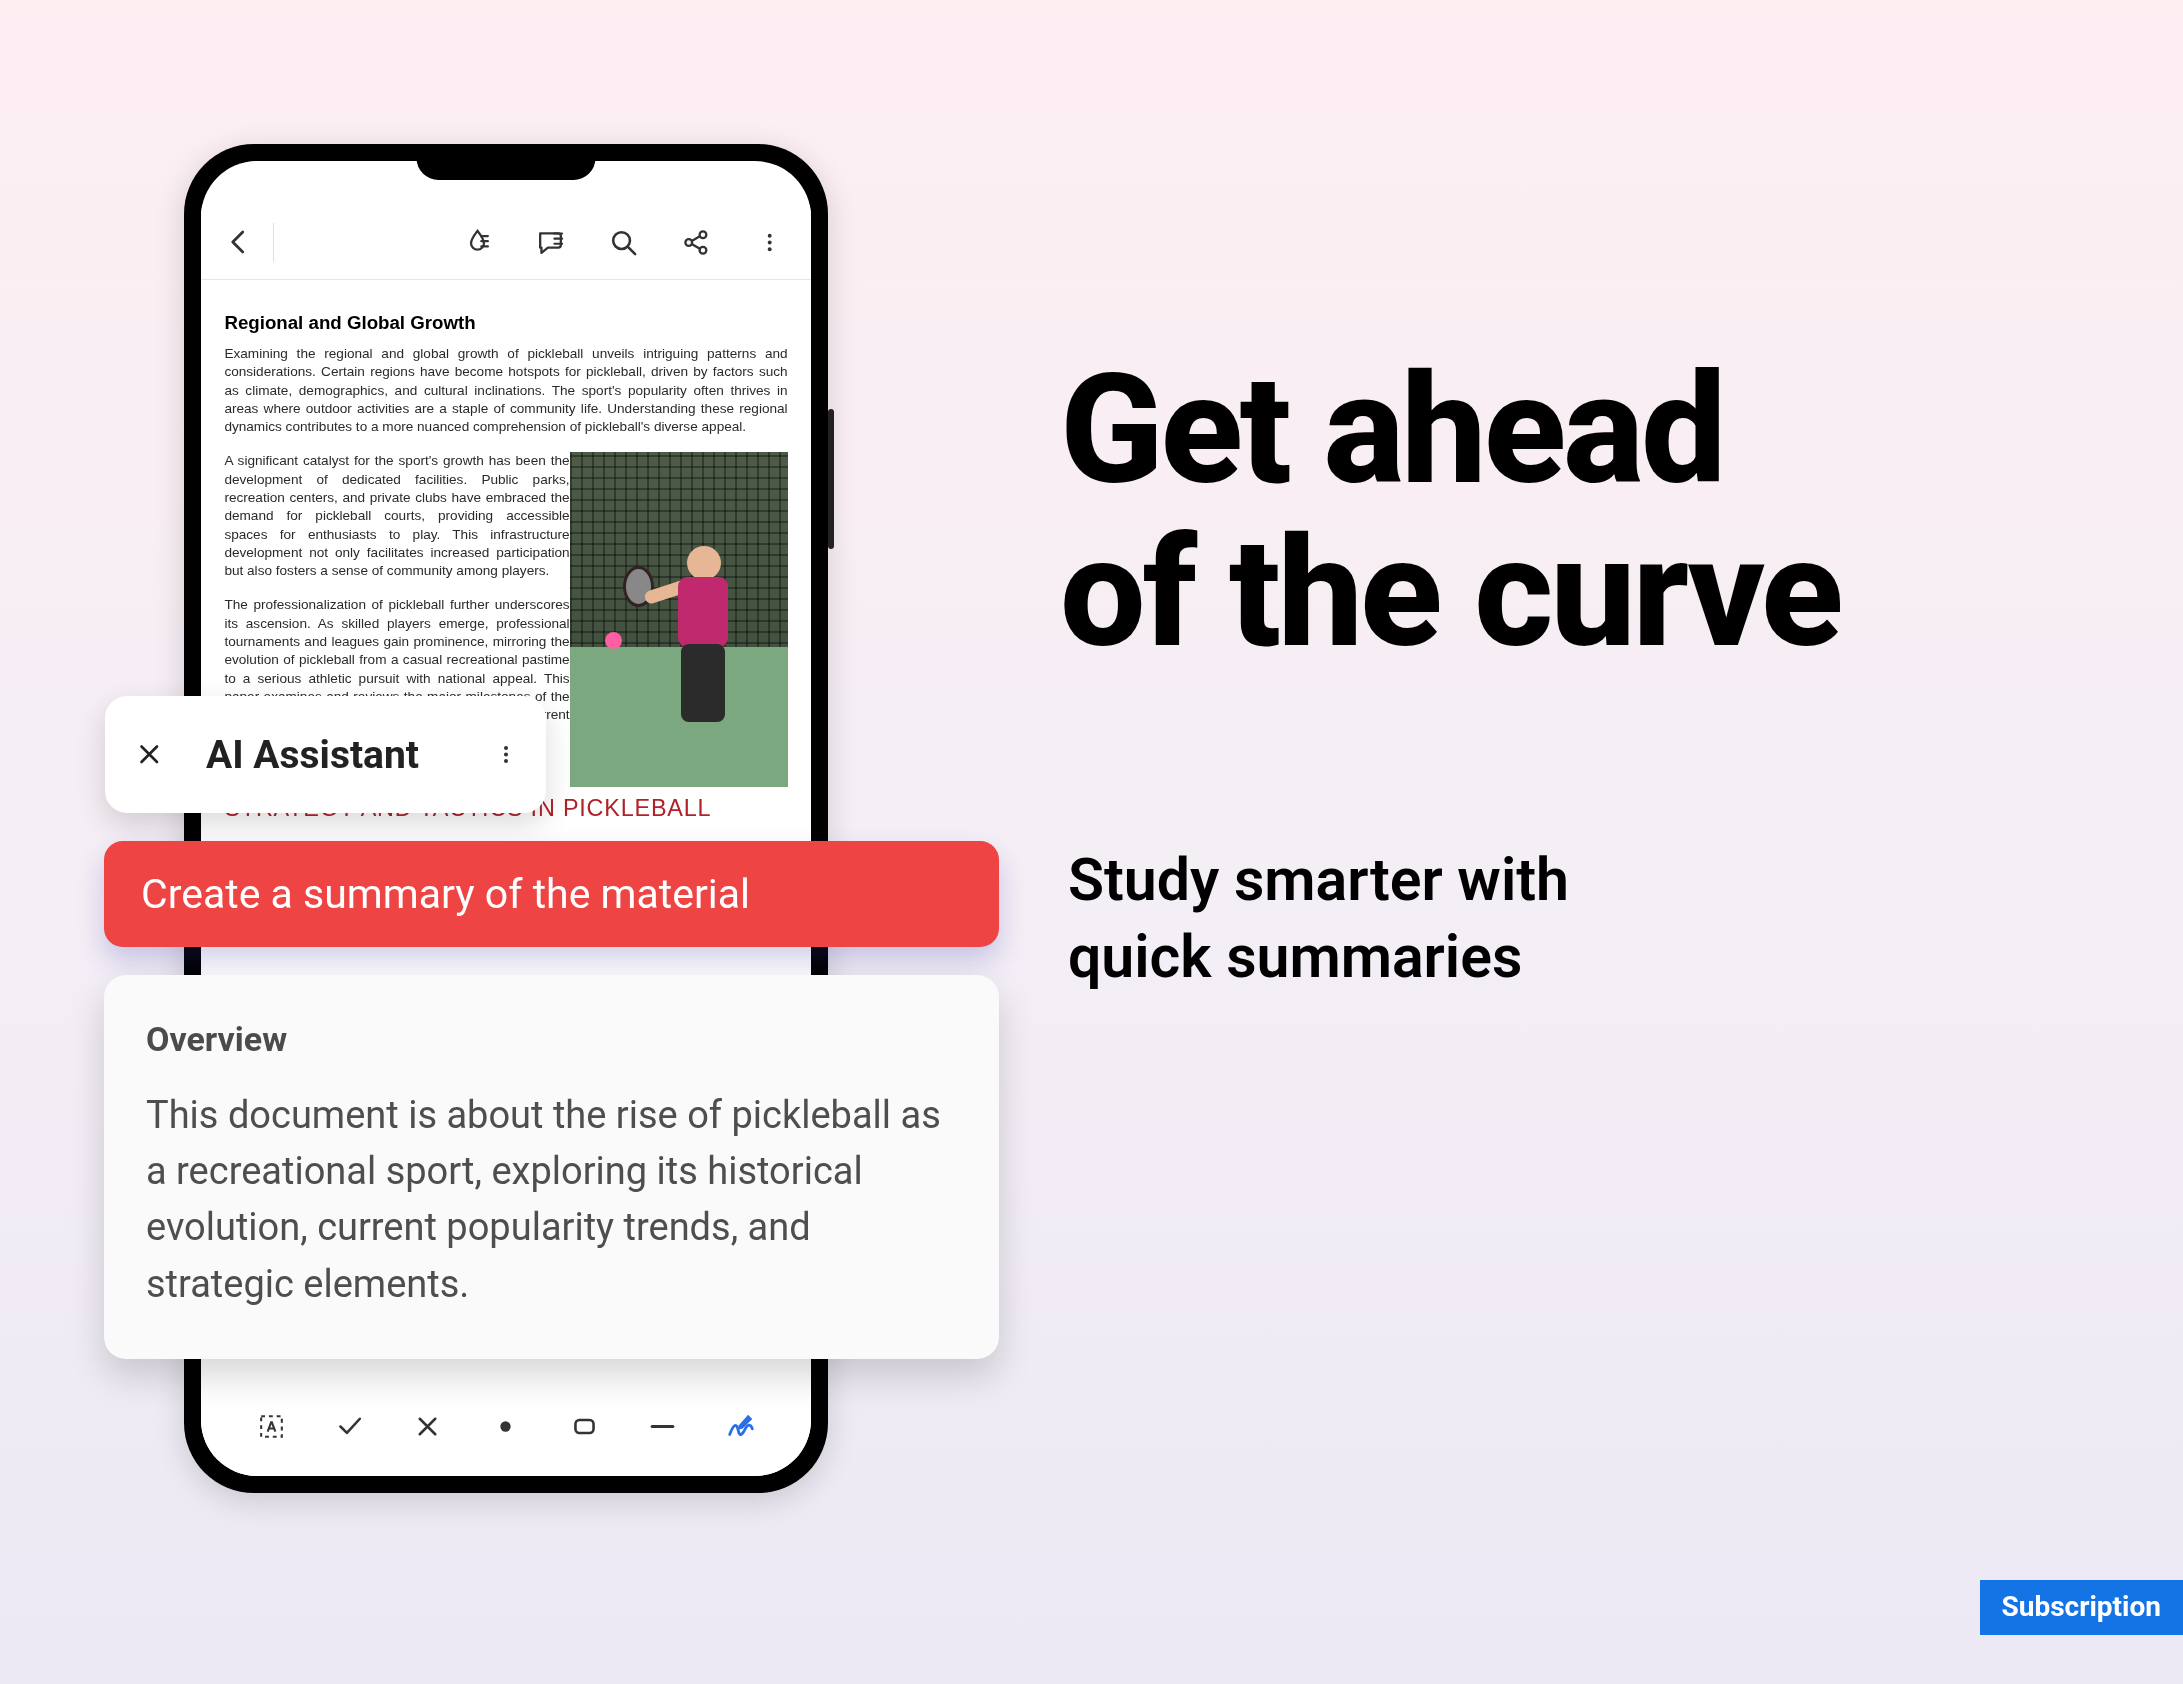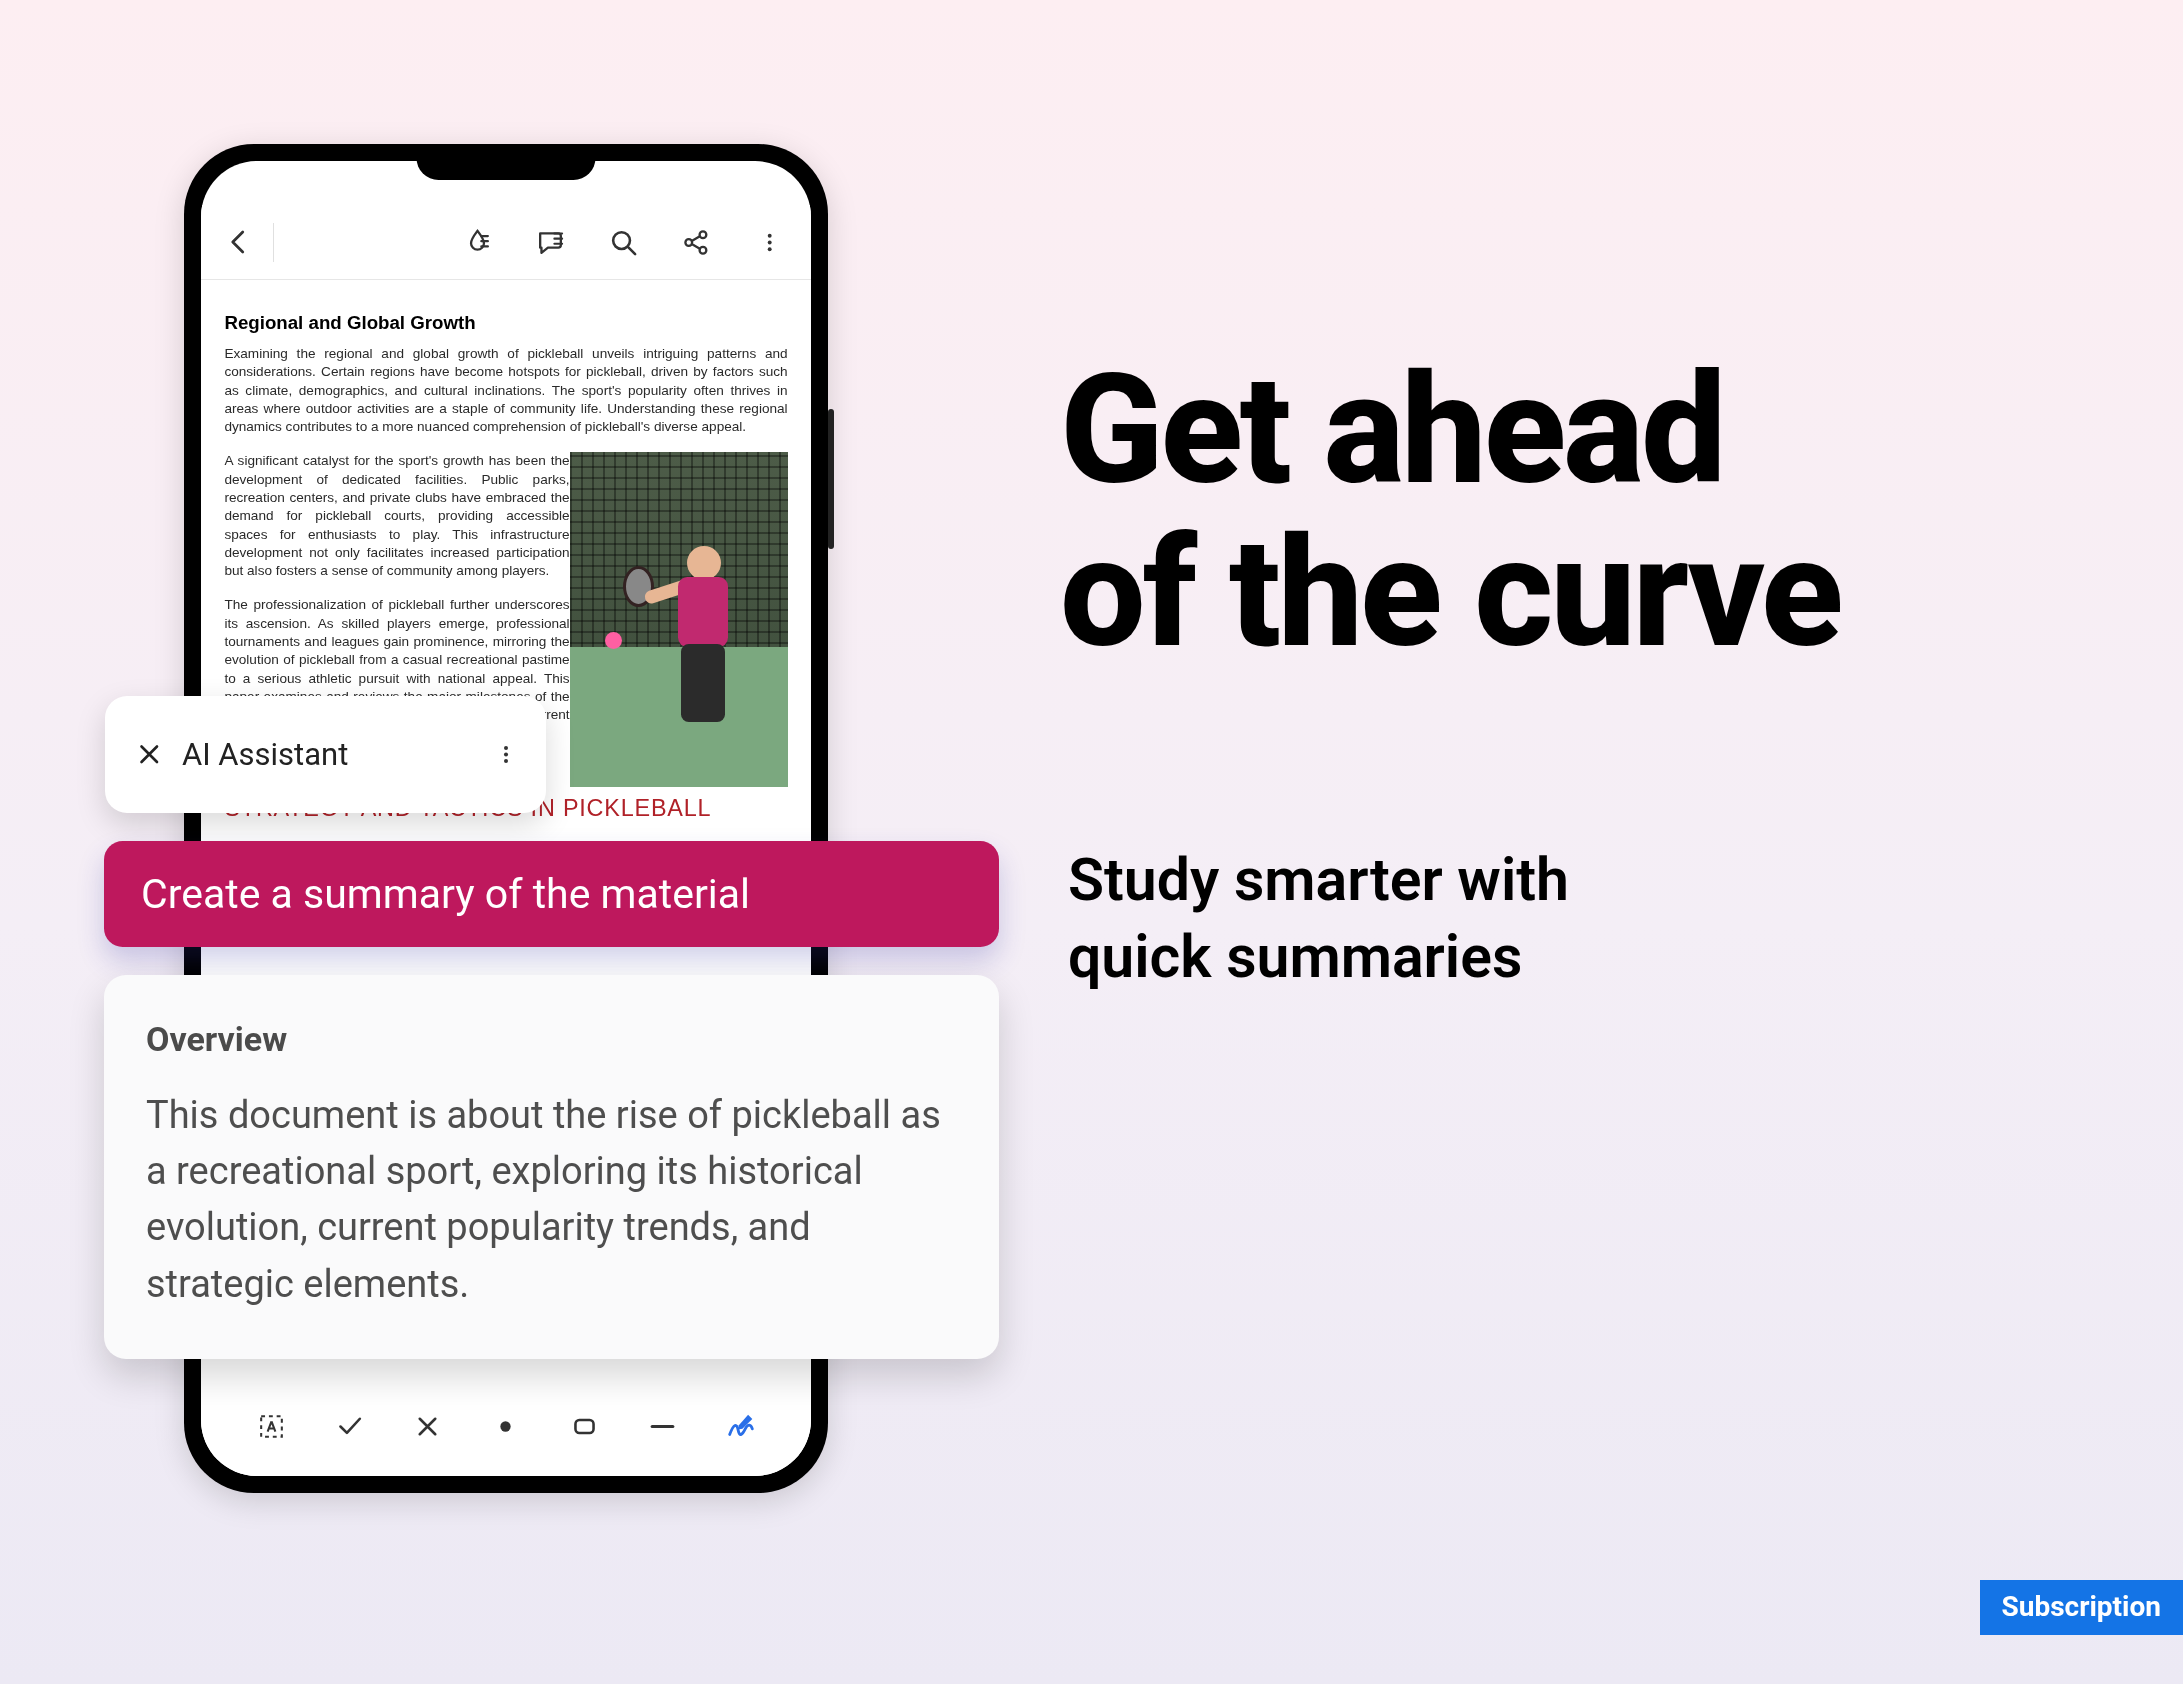--- a/index.html
+++ b/index.html
@@ -190,31 +190,31 @@
     width: 441px;
     height: 117px;
     background: #fff;
     border-radius: 22px;
     box-shadow: 0 11px 30px rgba(0,0,0,0.15);
     display: flex;
     align-items: center;
     padding: 0 23.4px 0 28px;
   }
   .ai-bar .x { width:33px; height:33px; display:flex; align-items:center; justify-content:center; }
-  .ai-bar .title { font-size: 31px; font-weight: 400; color:#222; margin-left: 16px; flex:1; }
+  .ai-bar .title { font-size: 39px; font-weight: 700; color:#222; margin-left: 40px; flex:1; }
   .ai-bar .more { width:33px; height:33px; display:flex; align-items:center; justify-content:center; }
 
   
   .prompt {
     position: absolute;
     left: 104px;
     top: 841px;
     width: 895px;
     height: 106px;
-    background: #be185d;
+    background: #ef4444;
     border-radius: 18.7px;
     color: #fff;
     font-size: 41px;
     font-weight: 400;
     display: flex;
     align-items: center;
     padding: 0 37px;
     box-shadow: 0 14px 26.5px rgba(50,50,160,0.22);
   }
 

